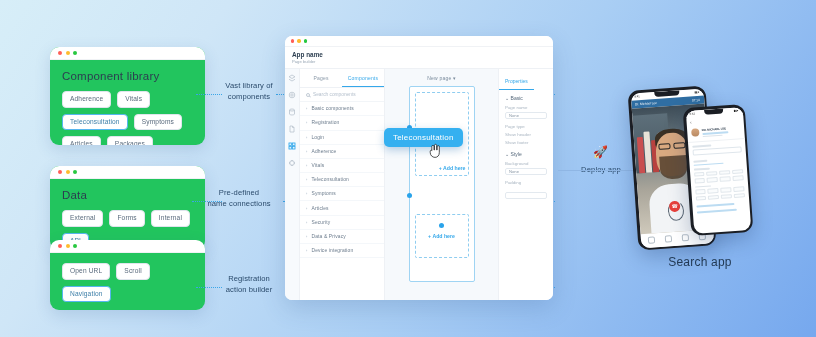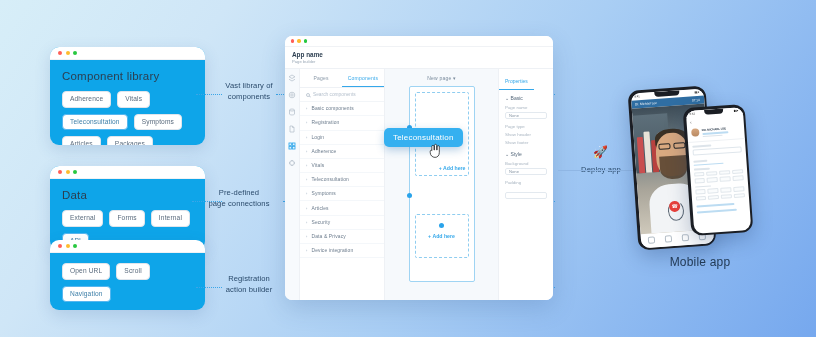--- a/index.html
+++ b/index.html
@@ -8,21 +8,21 @@
     font-family: "Liberation Sans", sans-serif;
     background: linear-gradient(125deg, #d7eef8 0%, #cfe6f7 22%, #a9cef4 58%, #76a8ee 100%);
     position: relative;
     overflow: hidden;
     -webkit-font-smoothing: antialiased;
   }
 
   
   .card {
     position: absolute;
-    background: #0ea5e9;
+    background: #22c55e;
     border-radius: 9px;
     box-shadow: 0 5px 16px rgba(40,80,140,.16);
     overflow: hidden;
   }
   .card-bar {
     height: 13px;
     background: #ffffff;
     display: flex;
     align-items: center;
     padding-left: 8px;
@@ -361,21 +361,21 @@
 
 <div class="dotline" style="left:196px; top:287px; width:26px;"></div>
 <div class="dotline" style="left:290px; top:287px; width:265px;"></div>
 
 <div class="anno" style="left:216px; top:80px; width:66px;">
   <div>Vast library of</div>
   <div>components</div>
 </div>
 <div class="anno" style="left:204px; top:187px; width:70px;">
   <div>Pre-defined</div>
-  <div>page connections</div>
+  <div>name connections</div>
 </div>
 <div class="anno" style="left:214px; top:273px; width:70px;">
   <div>Registration</div>
   <div>action builder</div>
 </div>
 
 <div id="builder">
   <div class="card-bar">
     <span class="dot r"></span>
     <span class="dot y"></span>
@@ -639,13 +639,13 @@
         </div>
       </div>
       <div class="sect" style="padding-top:5px;">
         <span class="ln lnblue" style="width:78%; display:block;"></span>
         <span class="ln lnblue" style="width:82%; display:block; margin-top:4px;"></span>
       </div>
     </div>
   </div>
 </div>
 
-<div class="mobile-lbl">Mobile app</div>
+<div class="mobile-lbl">Search app</div>
 
 </body></html>

